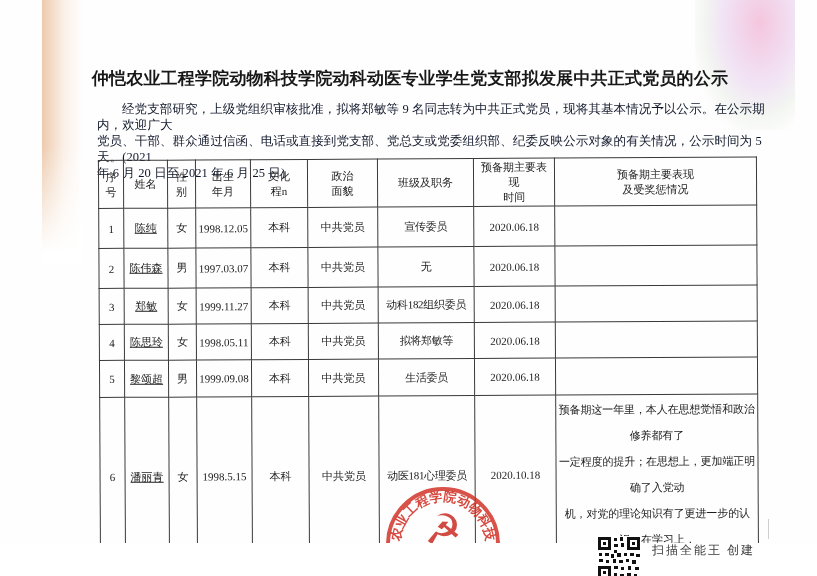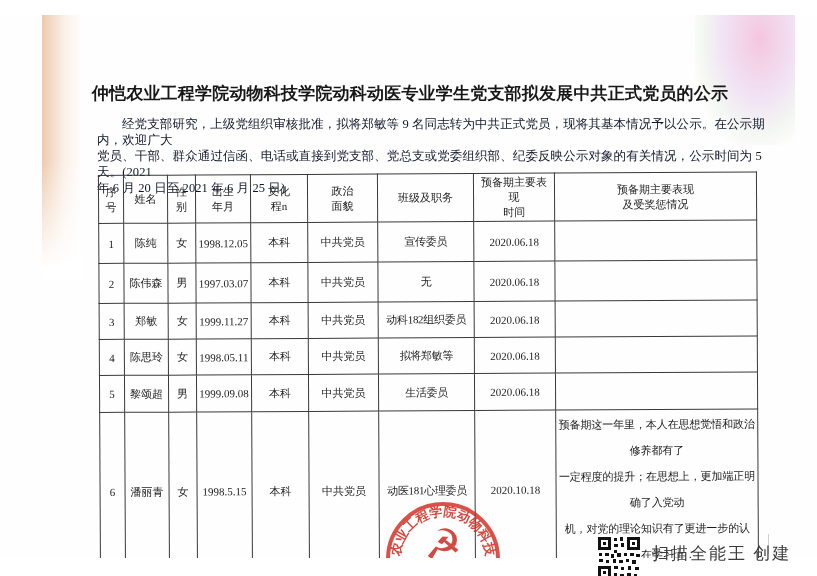--- a/index.html
+++ b/index.html
@@ -4,21 +4,21 @@
 <style>
   html,body{margin:0;padding:0;}
   body{
     width:817px;height:576px;position:relative;overflow:hidden;
     background:#ffffff;
     font-family:"Liberation Serif","DejaVu Serif",serif;
     color:#1f1f1f;
   }
   .scan-page{
     position:absolute;left:0;top:0;width:817px;height:543px;
-    overflow:hidden;background:#fffefe;margin-top:15px;
+    overflow:hidden;background:#fffefe;
   }
   .edge-left{
     position:absolute;left:42px;top:0;width:40px;height:265px;
     background-image:
       linear-gradient(to bottom, rgba(255,255,255,0) 55%, #ffffff 95%),
       linear-gradient(to right, rgba(231,185,146,0.75), rgba(243,214,189,0.35) 55%, rgba(255,255,255,0));
   }
   .edge-topright{
     position:absolute;left:695px;top:0;width:100px;height:130px;
     background:radial-gradient(ellipse at 65% 18%,
@@ -45,40 +45,40 @@
     border-collapse:collapse;table-layout:fixed;
     transform:rotate(-0.3deg);transform-origin:left bottom;
   }
   table.pub td{
     border:1px solid #3a3a3a;
     text-align:center;vertical-align:middle;
     font-size:11px;color:#1c1c1c;
     padding:1px 2px;overflow:hidden;
   }
   td.th{white-space:pre-line;line-height:15px;font-size:11px;}
-  td.name{font-size:12px;}
+  td.name{font-size:12px;text-decoration:underline;}
   td.birth{font-size:10.5px;font-family:Liberation Serif, serif;}
   td.duty{font-size:10px;white-space:nowrap;letter-spacing:-0.3px;font-family:Liberation Serif, serif;}
   td.remark{
     text-align:left;vertical-align:middle;
     font-size:9px;line-height:26px;letter-spacing:-0.1px;
     white-space:pre-line;padding:2px 4px;
     font-family:"Liberation Sans","DejaVu Sans",sans-serif;
     color:#161616;
   }
   .seal{
     position:absolute;left:383px;top:478px;width:120px;height:130px;
     opacity:0.92;
   }
   .qr{
     position:absolute;left:597px;top:536px;width:44px;height:44px;
   }
   .wm-text{
     position:absolute;left:652px;top:542px;
-    font-size:17px;letter-spacing:2px;color:#3a3a3a;white-space:nowrap;
+    font-size:12px;letter-spacing:2px;color:#3a3a3a;white-space:nowrap;
   }
 </style>
 </head>
 <body>
 
 <div class="scan-page">
   <div class="edge-left"></div>
   <div class="edge-topright"></div>
 
   <div class="doc-title">仲恺农业工程学院动物科技学院动科动医专业学生党支部拟发展中共正式党员的公示</div>

